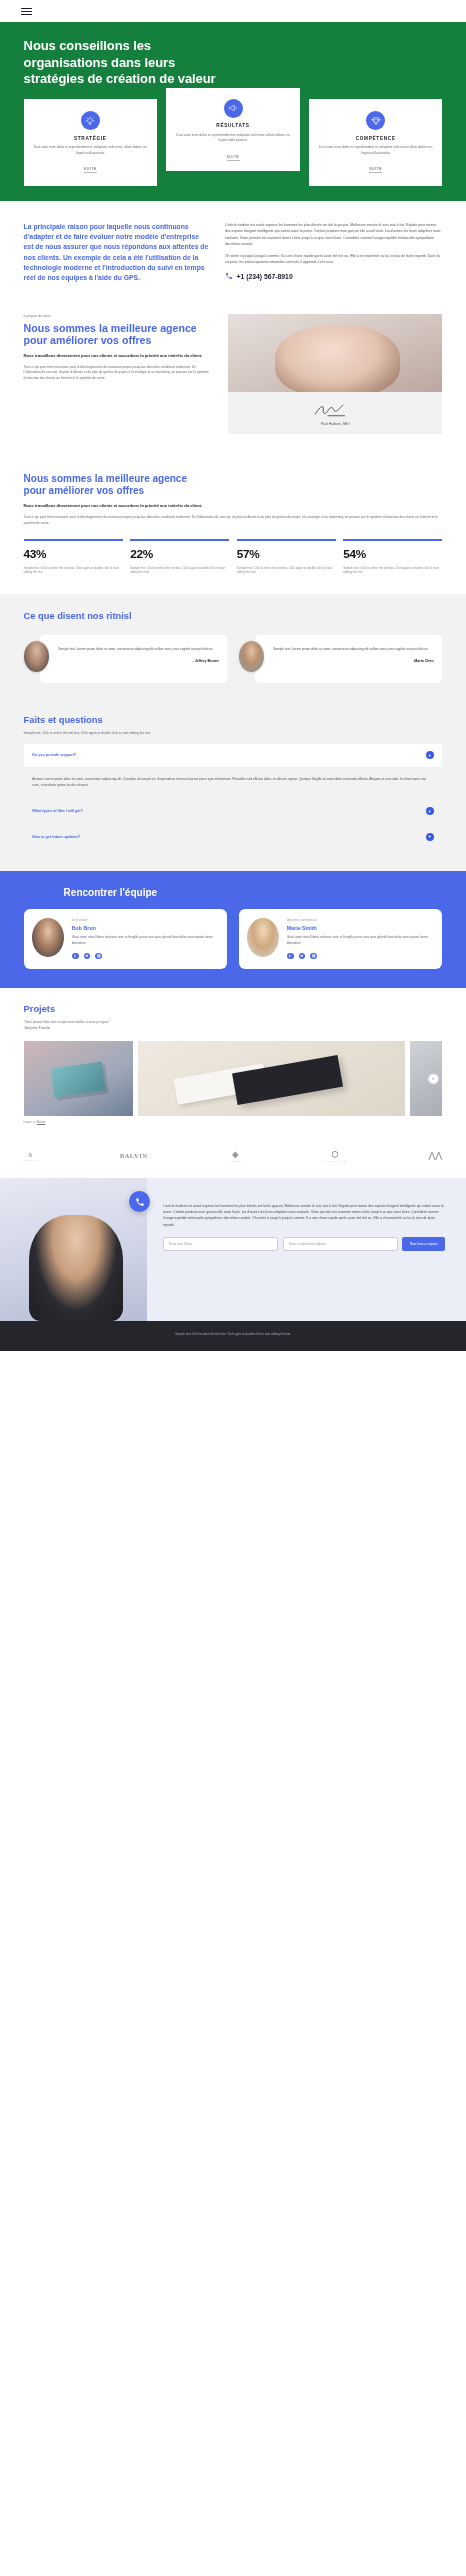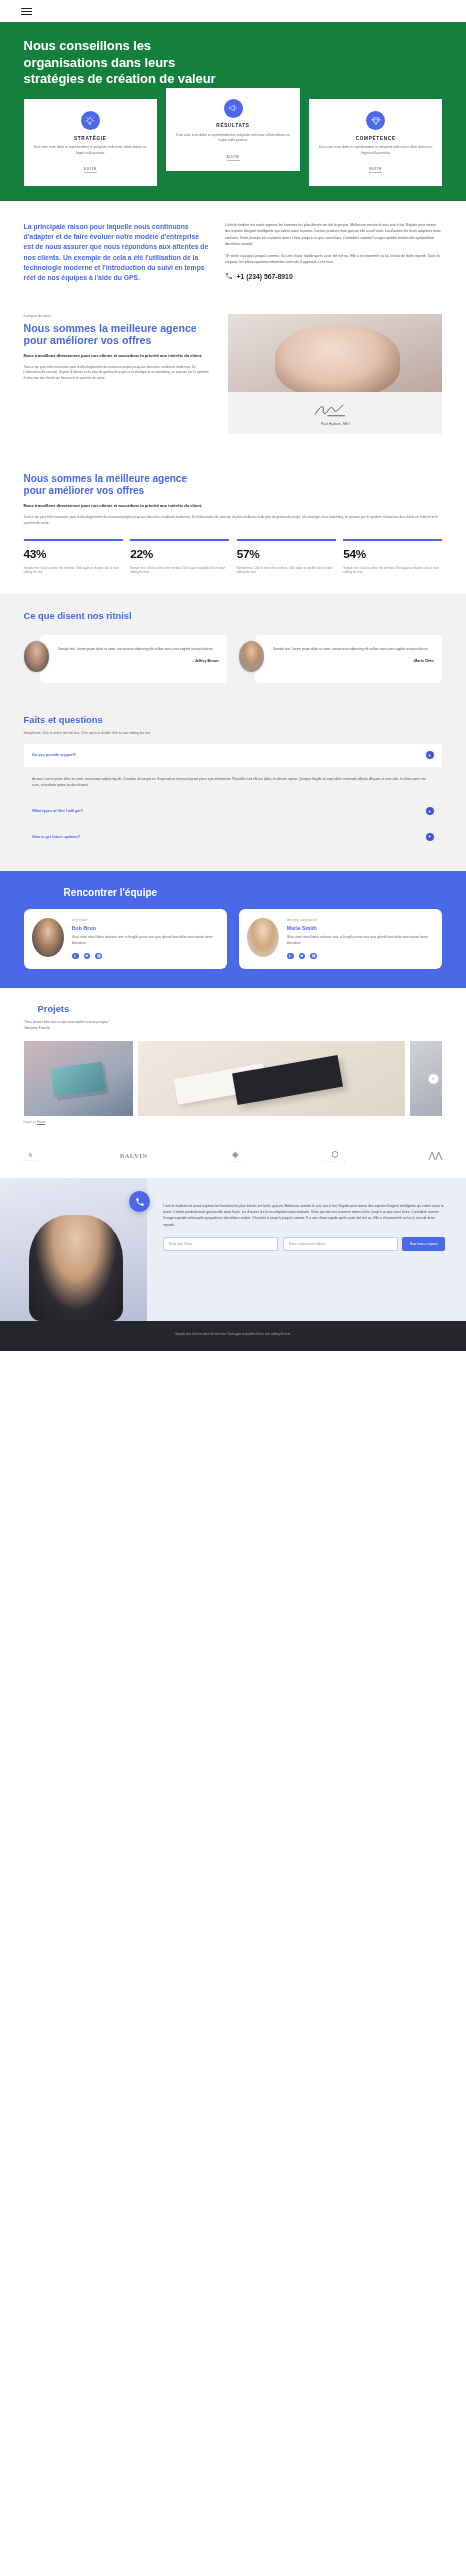--- a/index.html
+++ b/index.html
@@ -145,21 +145,21 @@
   .member-body { flex:1; }
   .member-role { font-size:3.2px; color:#9b9ba4; margin-bottom:3.1px; }
   .member-name { font-size:5.3px; font-weight:700; color:#4a68e8; margin-bottom:4.4px; }
   .member-bio { font-size:3.2px; line-height:1.75; color:#6b6b76; margin-bottom:6.2px; }
   .socials { display:flex; gap:5px; }
   .soc { width:6.8px; height:6.8px; border-radius:50%; background:#4a68e8; display:flex; align-items:center; justify-content:center; cursor:pointer; }
   .soc svg { width:3.7px; height:3.7px; fill:#fff; }
 
   
   .projects { background:#fff; padding: 16px 23.6px 13.7px 23.6px; }
-  .projects h2 { color:#4a68e8; font-size:9.3px; font-weight:700; margin-bottom:6.2px;margin-left:14px; }
+  .projects h2 { color:#4a68e8; font-size:9.3px; font-weight:700; margin-bottom:6.2px; }
   .proj-quote { font-size:3.2px; color:#6b6b76; line-height:1.7; margin-bottom:10px; }
   .gallery { position:relative; display:flex; gap:5px; height:75px; }
   .shot { border-radius:0; overflow:hidden; position:relative; }
   .shot-1 { flex:0 0 109px; background: linear-gradient(150deg,#cdb7b9 0%,#9fa8b8 60%,#6f7f96 100%); }
   .shot-2 { flex:1; background: linear-gradient(150deg,#efe9e1 0%,#ded6c8 100%); }
   .shot-3 { flex:0 0 32px; background: linear-gradient(150deg,#cfd2d6 0%,#a9adb4 100%); }
   .shot-1::after {
     content:""; position:absolute; left:26%; top:32%; width:48%; height:38%;
     background: linear-gradient(140deg,#7fbfc4,#4f8a95); transform: rotate(-8deg);
     box-shadow: 2.5px 3.7px 0 rgba(0,0,0,.12);

